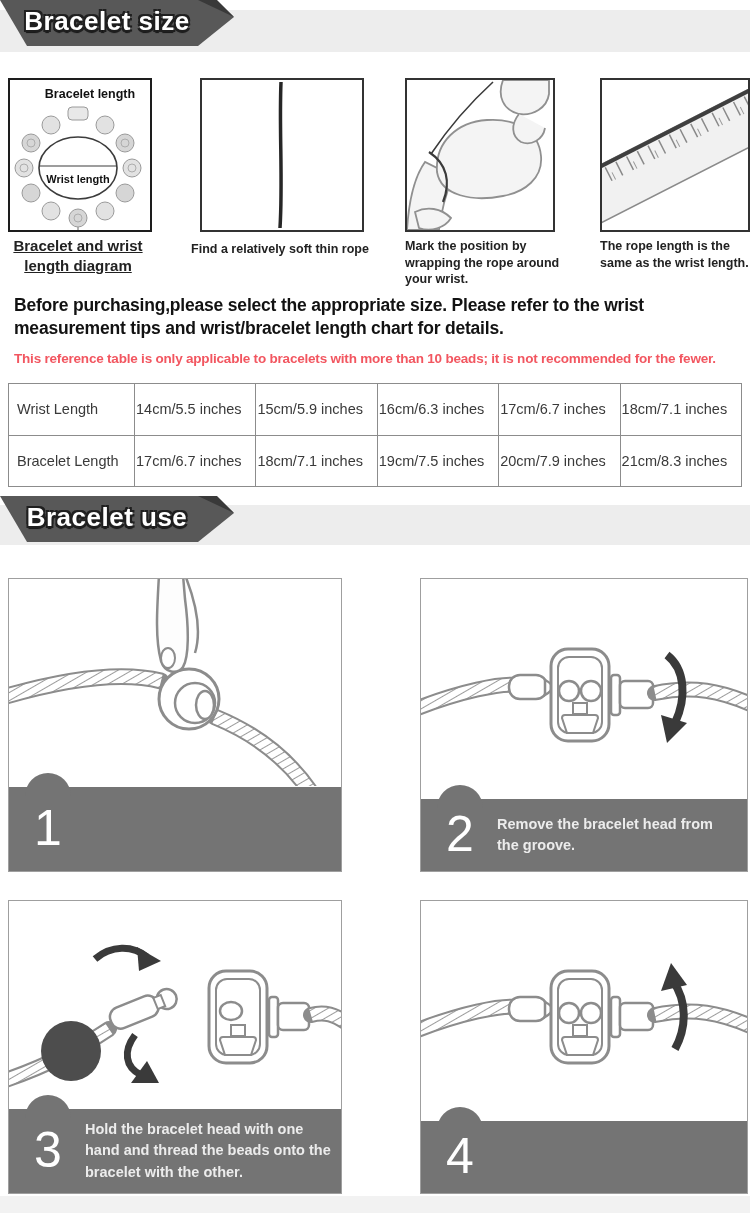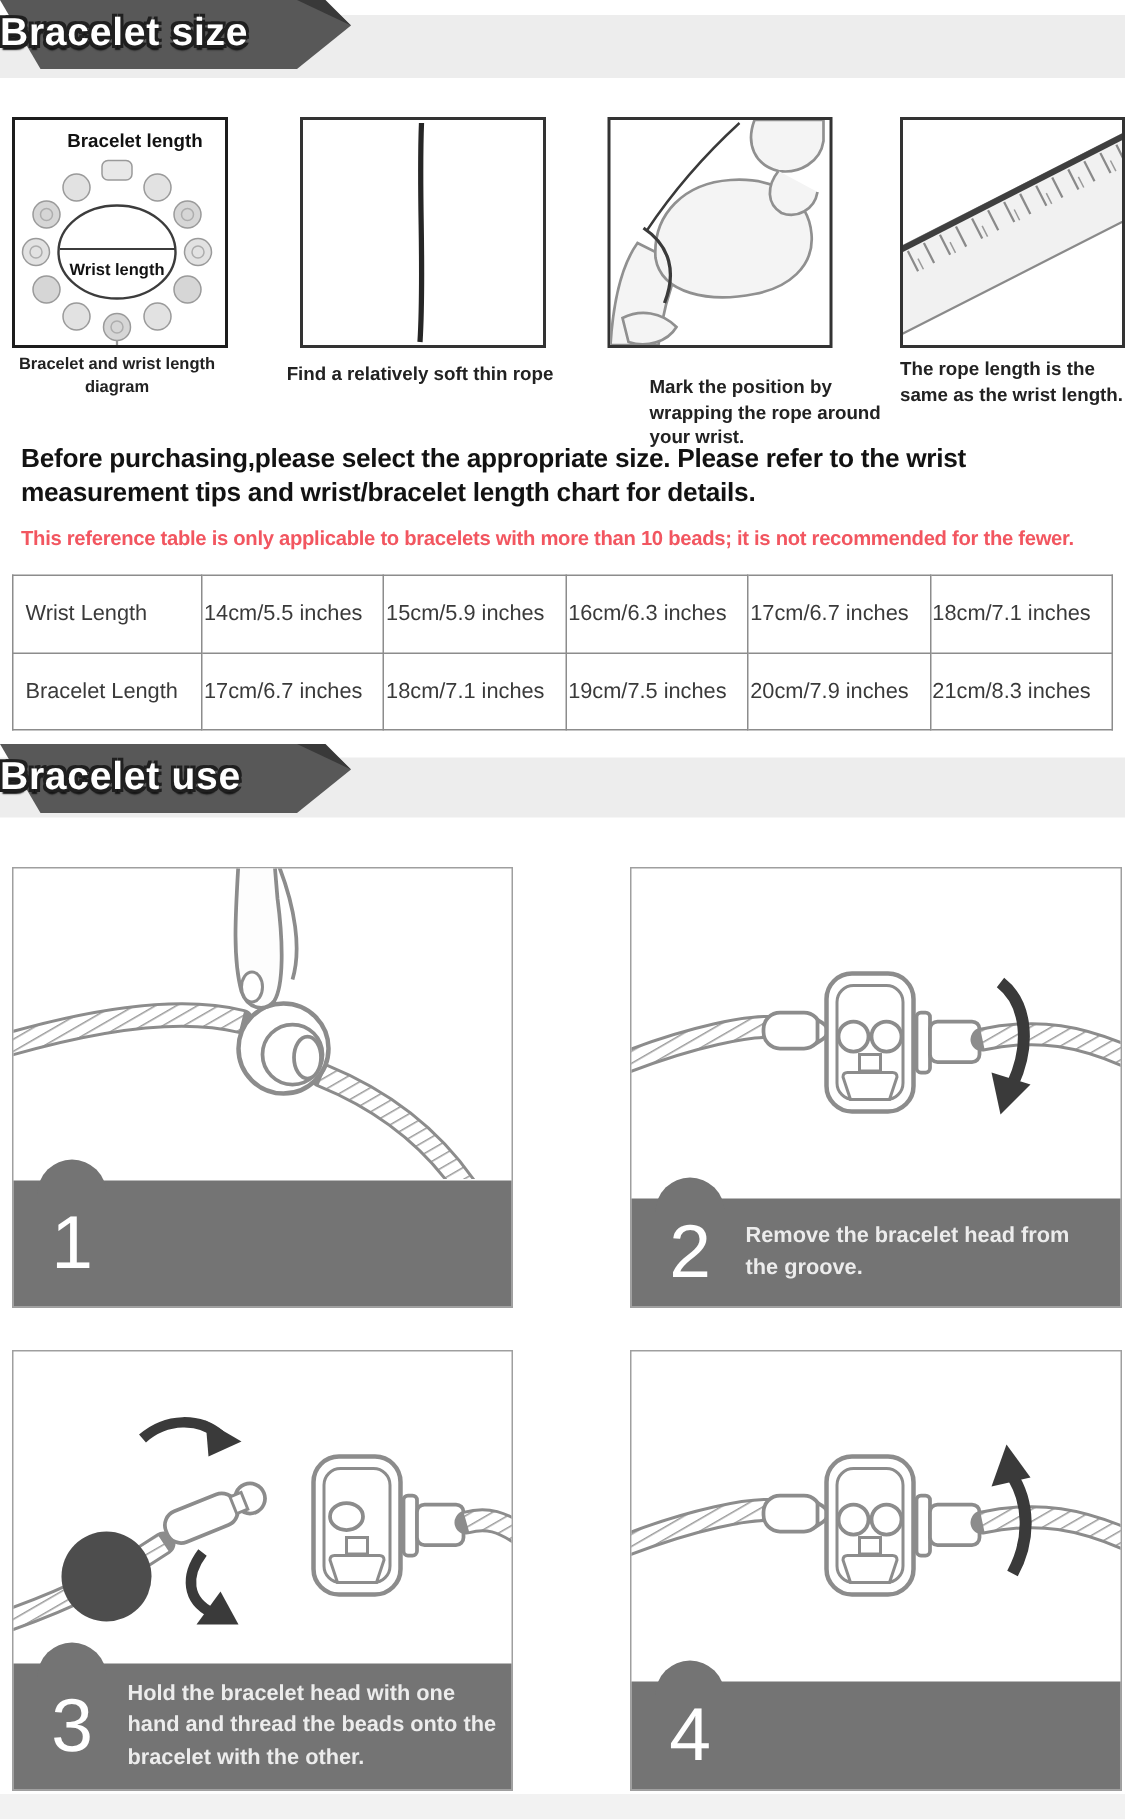--- a/index.html
+++ b/index.html
@@ -10,36 +10,36 @@
   .strip{position:absolute;left:0;width:750px;background:#ededed;}
   .strip1{top:10px;height:42px;}
   .strip2{top:505px;height:40px;}
   .strip3{top:1196px;height:17px;background:#f2f2f2;}
 
   .banner{position:absolute;left:0;width:240px;height:46px;}
   .banner1{top:0;}
   .banner2{top:496px;}
   .banner svg{position:absolute;left:0;top:0;width:100%;height:100%;}
   .banner-text{
-    position:absolute;left:0;top:6px;width:214px;
+    position:absolute;left:0;top:6px;width:214px;text-align:center;
     font-size:26px;font-weight:800;color:#ffffff;letter-spacing:.5px;
     text-shadow:-2px -2px 0 #1f1f1f,2px -2px 0 #1f1f1f,-2px 2px 0 #1f1f1f,2px 2px 0 #1f1f1f,0 3px 1px #141414;
   }
 
   .figbox{position:absolute;top:78px;background:#fff;border:2px solid #333;}
   .figbox svg{position:absolute;left:0;top:0;width:100%;height:100%;}
   #fig1{left:8px;width:140px;height:150px;border-color:#1d1d1d;}
   #fig2{left:200px;width:160px;height:150px;}
   #fig3{left:405px;width:146px;height:150px;}
   #fig4{left:600px;width:146px;height:150px;}
 
   .figcap{position:absolute;font-weight:700;color:#222;line-height:1.32;}
-  #cap1{left:0;top:236px;width:156px;text-align:center;font-size:11px;}
+  #cap1{left:0;top:236px;width:156px;text-align:center;font-size:15px;text-decoration:underline;}
   #cap2{left:188px;top:241px;width:184px;text-align:center;font-size:12.5px;white-space:nowrap;}
-  #cap3{left:405px;top:250px;width:160px;font-size:12.5px;margin-left:28px;}
+  #cap3{left:405px;top:238px;width:160px;font-size:12.5px;}
   #cap4{left:600px;top:238px;width:152px;font-size:12.5px;}
 
   .intro{
     position:absolute;left:14px;top:294px;width:726px;
     font-size:17.5px;font-weight:800;color:#121212;line-height:1.33;letter-spacing:-.2px;
   }
   .note{
     position:absolute;left:14px;top:351px;width:736px;
     font-size:13.5px;font-weight:800;color:#f25660;white-space:nowrap;letter-spacing:-.2px;
   }

